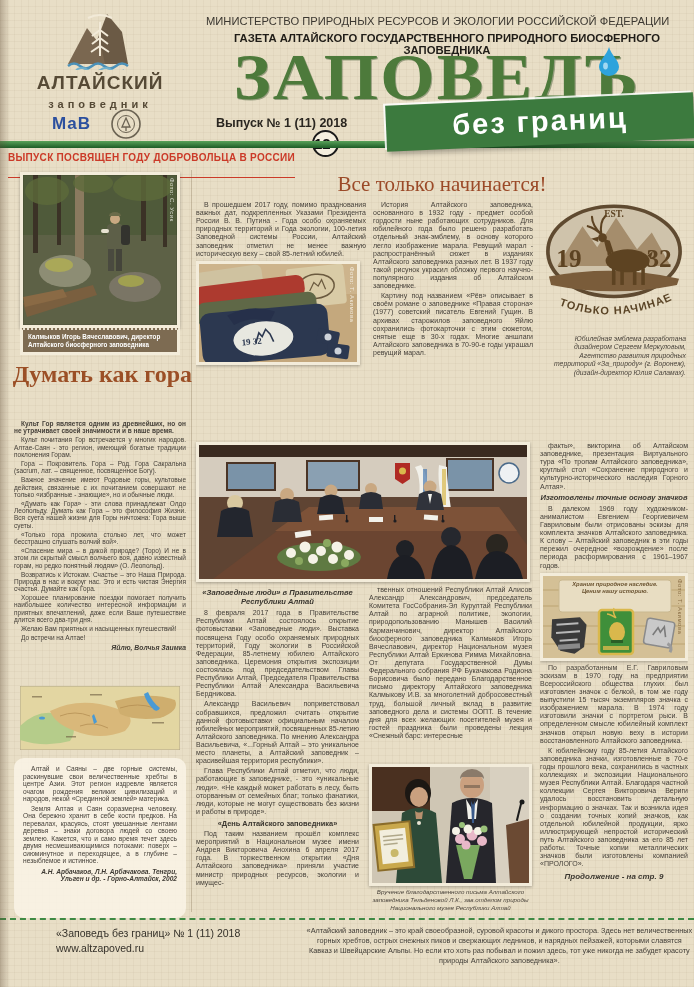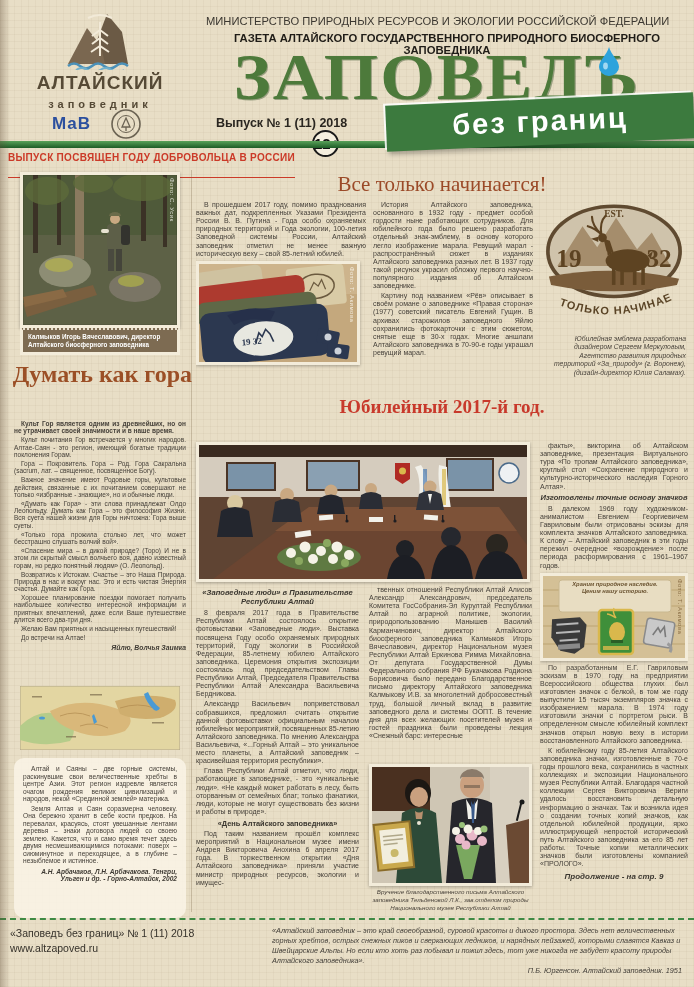--- a/index.html
+++ b/index.html
@@ -94,24 +94,24 @@
   .colhdr2 { font-size:7.4px; font-weight:bold; text-align:center; margin:3px 0 2px; color:#3a362f; }
   .pcaption { font-size:6.2px; font-style:italic; text-align:center; line-height:1.25; color:#4a443c; margin-top:2px; }
   .colC { width:148px; height:468px; overflow:hidden; }
   .badgefig { margin:3px 0; width:148px; }
   .plaquetext { position:absolute; left:24px; top:8px; width:102px; font-size:5.8px; line-height:1.3;
     text-align:center; color:#6b5432; font-style:italic; font-weight:bold; }
   .cont { font-size:8px; font-weight:bold; font-style:italic; text-align:center; margin-top:4px; color:#3a362f; }
 
   
   footer { position:absolute; left:0; top:918px; width:694px; height:69px;
-    border-top:2px dashed #3f8a44; padding-top:6px; display:flex; }
+    border-top:2px dashed #3f8a44; padding-top:6px; display:flex;padding-left:46px; }
   .fleft { width:272px; padding-left:10px; font-size:10.5px; color:#35312a; line-height:1.45; }
   .fquote { width:410px; }
-  .fquote .q { font-size:7.3px; font-style:italic; line-height:1.35; color:#44403a; }
+  .fquote .q { font-size:7.3px; text-align:center; line-height:1.35; color:#44403a; }
   .fquote .qa { font-size:7.3px; font-style:italic; text-align:right; margin-top:1px; color:#44403a; }
 </style>
 </head>
 <body>
 
 <div class="page">
 
   <header>
     <svg class="logo-icon" width="80" height="62" viewBox="0 0 80 62">
       <path d="M26 56 L45 6 L60 24 L66 56 Z" fill="#6b5a45"></path>
@@ -300,21 +300,20 @@
           <path id="mottoarc" d="M14 98 Q70 120 126 94" fill="none"></path>
           <text font-size="10.5" font-weight="bold" fill="#5a4426" letter-spacing="1">
             <textPath href="#mottoarc" startOffset="50%" text-anchor="middle">ВСЁ ТОЛЬКО НАЧИНАЕТСЯ</textPath>
           </text>
         </svg>
         <div class="emcaption">Юбилейная эмблема разработана дизайнером Сергеем Меркуловым, Агентство развития природных территорий «За_природу» (г. Воронеж), (дизайн-директор Юлия Саламах).</div>
       </div>
     </div>
 
     <div class="jtitle">
-      <div>Юбилейный 2017-й год.</div>
     </div>
 
     <div class="row2">
       <div class="leftblock">
         <figure class="meeting">
           <svg class="photo" width="334" height="140" viewBox="0 0 328 134" preserveAspectRatio="none">
             <rect width="328" height="134" fill="#d5ccbe"></rect>
             <rect width="328" height="12" fill="#3a2a20"></rect>
             <rect y="52" width="328" height="82" fill="#5f4433"></rect>
             <g stroke="#4a3426" stroke-width="2">
@@ -505,17 +504,16 @@
     </div>
   </main>
 
   <footer>
     <div class="fleft">
       <div>«Заповедъ без границ» № 1 (11) 2018</div>
       <div>www.altzapoved.ru</div>
     </div>
     <div class="fquote">
       <div class="q">«Алтайский заповедник – это край своеобразной, суровой красоты и дикого простора. Здесь нет величественных горных хребтов, острых снежных пиков и сверкающих ледников, и нарядных пейзажей, которыми славятся Кавказ и Швейцарские Альпы. Но если кто хоть раз побывал и пожил здесь, тот уже никогда не забудет красоту природы Алтайского заповедника».</div>
-      <div class="qa">П.Б. Юргенсон. Алтайский заповедник. 1951</div>
     </div>
   </footer>
 
 </div>
 
 </body></html>

